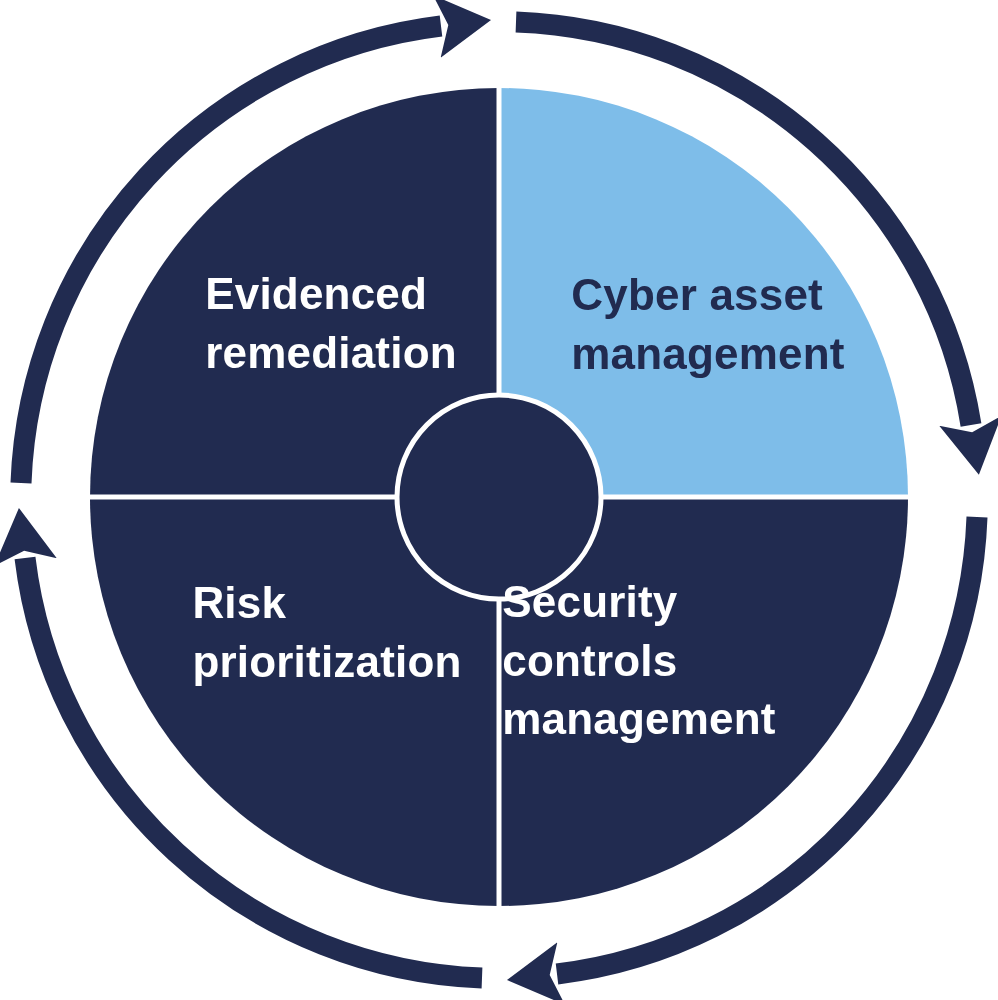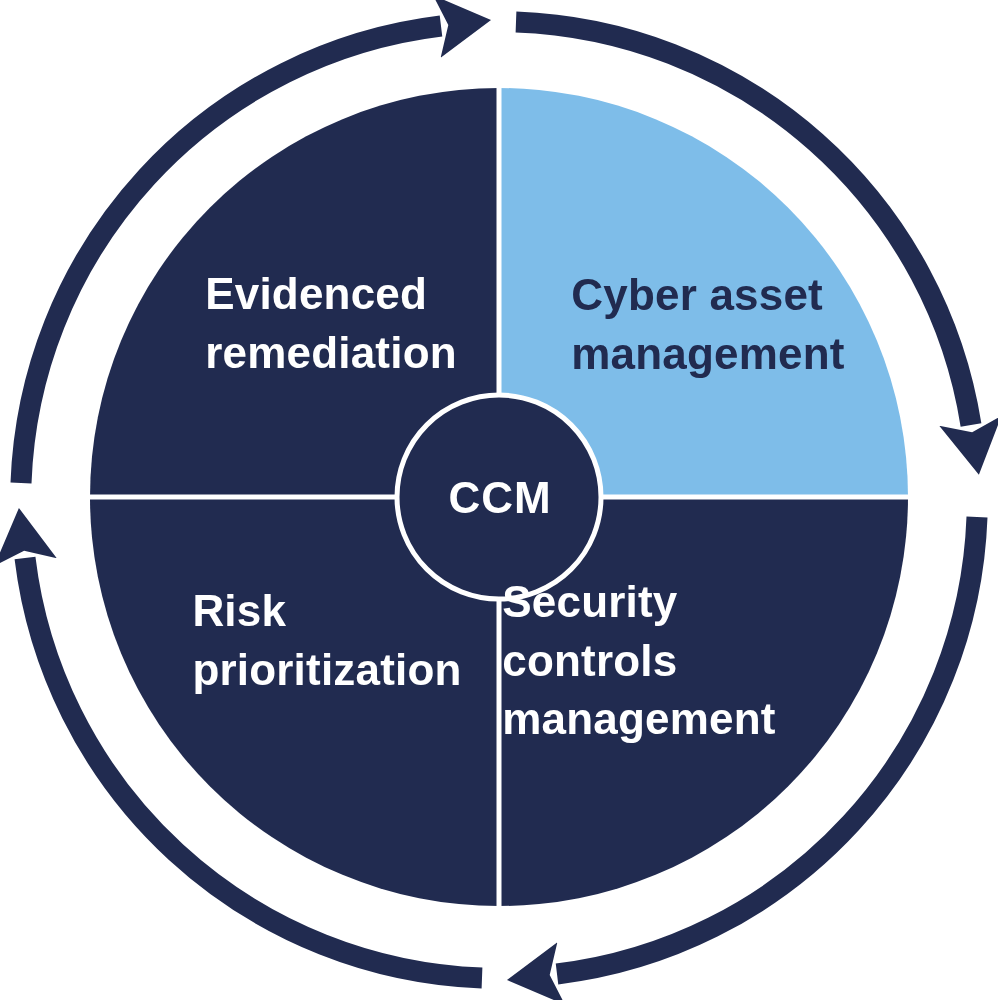--- a/index.html
+++ b/index.html
@@ -62,21 +62,20 @@
       <path d="M21,483 A478,478 0 0 1 441,26" class="cycle-arrow stroke-navy" marker-end="url(#ah)"></path>
     </g>
   </svg>
 
   <div class="label t-white" style="left:331px;top:324px;">Evidenced
 remediation</div>
 
   <div class="label t-navy" style="left:676px;top:325px;margin-left:32px;">Cyber asset
 management</div>
 
-  <div class="label t-white" style="left:327px;top:633px;margin-top:8px;">Risk
+  <div class="label t-white" style="left:327px;top:633px;">Risk
 prioritization</div>
 
   <div class="label t-white" style="left:639px;top:661px;">Security
 controls
 management</div>
 
-  <div class="label t-white center-label" style="left:500px;top:498px;">CCM</div>
 </div>
 
 </body></html>

